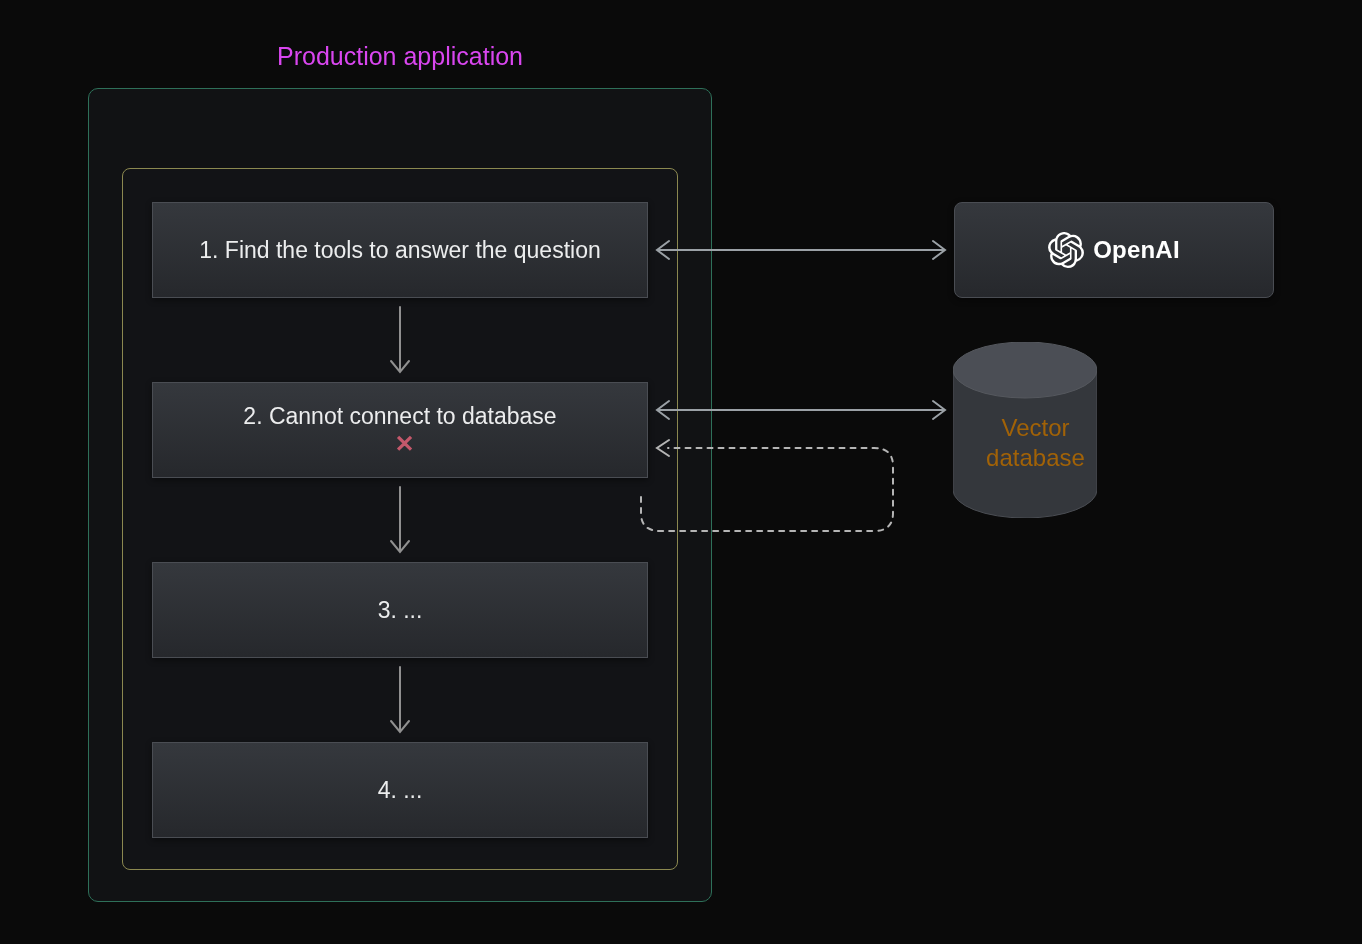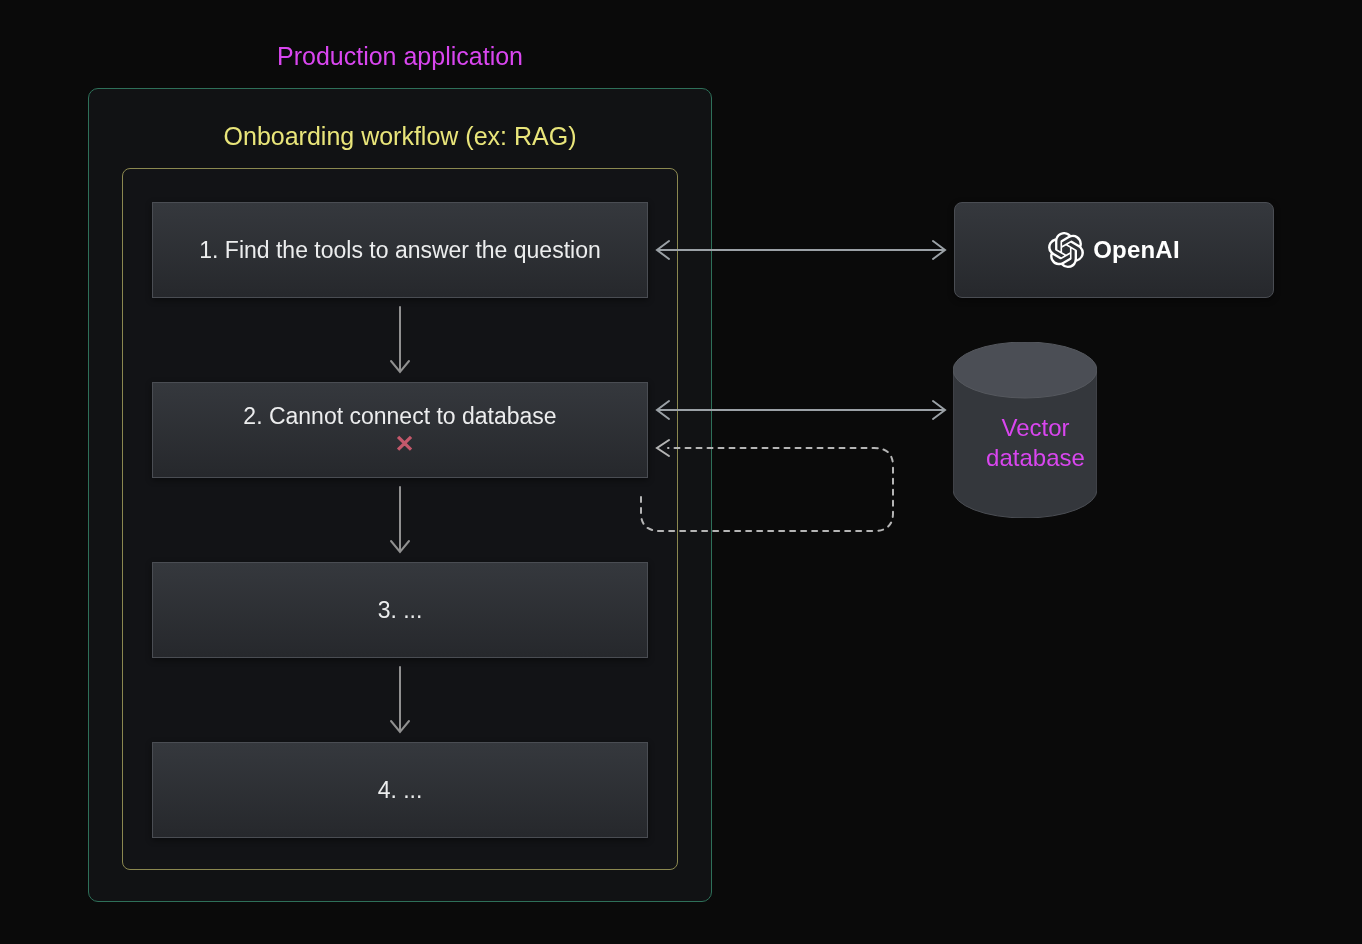--- a/index.html
+++ b/index.html
@@ -49,34 +49,33 @@
     background:linear-gradient(180deg,#35383d 0%,#26282c 100%);
     border:1px solid #4a4d53;border-radius:8px;
     box-sizing:border-box;display:flex;align-items:center;justify-content:center;gap:9px;
     box-shadow:0 2px 6px rgba(0,0,0,.45);
   }
   .openai-label{font-size:24px;font-weight:bold;color:#ffffff;letter-spacing:.2px;}
 
   .cylinder-wrap{left:953px;top:342px;width:144px;height:176px;}
   .cyl-text{
     left:953px;top:398px;width:165px;height:90px;
-    font-size:24px;color:#d946ef;line-height:30px;flex-direction:column;
+    font-size:24px;color:#a16207;line-height:30px;flex-direction:column;
   }
   svg.overlay{position:absolute;left:0;top:0;width:1362px;height:944px;pointer-events:none;}
 </style>
 </head>
 <body>
 
 <div id="stage">
 
   <div class="abs prod-title center-text">Production application</div>
 
   <div class="abs outer-box"></div>
 
-  <div class="abs workflow-title center-text">Onboarding workflow (ex: RAG)</div>
 
   <div class="abs inner-box"></div>
 
   <div class="abs step-box step-1 center-text">
     <span>1. Find the tools to answer the question</span>
   </div>
 
   <div class="abs step-box step-2 center-text">
     <span>2. Cannot connect to database</span>
     <span class="error-x">✕</span>

